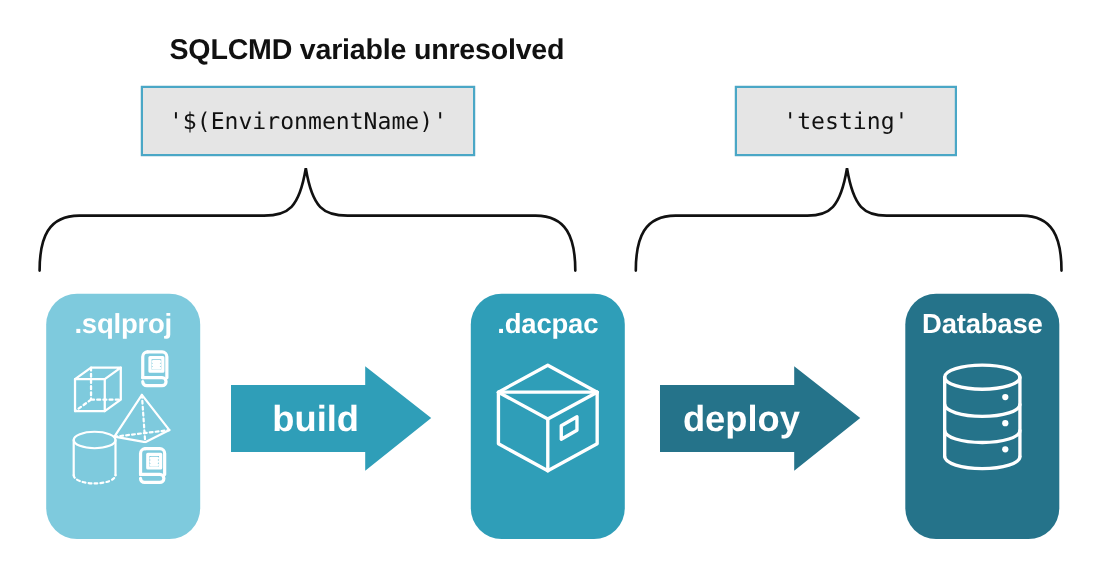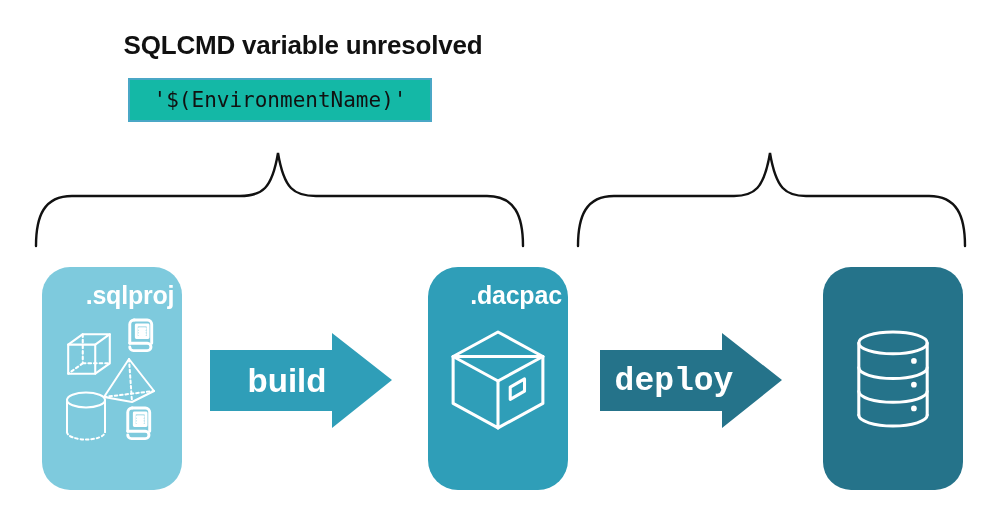--- a/index.html
+++ b/index.html
@@ -5,71 +5,74 @@
   html,body{margin:0;padding:0;background:#ffffff;}
   .canvas{
     position:relative;width:1000px;height:522px;background:#ffffff;overflow:hidden;
     font-family:"Liberation Sans",sans-serif;
   }
   
   .heading{
     position:absolute;top:30px;width:420px;text-align:center;
     font-size:26px;font-weight:bold;color:#111111;letter-spacing:-0.2px;
   }
-  .heading.left{left:93px;}
+  .heading.left{left:93px;text-align:right;}
   .heading.right{left:552px;}
   
   .codebox{
-    position:absolute;top:78px;height:44px;background:#14b8a6;
+    position:absolute;top:78px;height:64px;background:#e5e5e5;
     border:2.5px solid #4aa7c6;box-sizing:border-box;
     display:flex;align-items:center;justify-content:center;
   }
   .codebox.left{left:128px;width:304px;}
   .codebox.right{left:668px;width:202px;}
   .codebox code{
     font-family:"DejaVu Sans Mono",monospace;font-size:21px;color:#111111;white-space:pre;
   }
   
   .braces{position:absolute;left:0;top:0;width:1000px;height:522px;}
   .braces path{fill:none;stroke:#111111;stroke-width:2.4;stroke-linecap:round;}
   
   .card{
     position:absolute;top:267px;width:140px;height:223px;border-radius:28px;
   }
   .card.light{left:42px;background:#7ecadd;}
-  .card.medium{left:428px;background:#2f9eb8;border-radius:30px;}
+  .card.medium{left:428px;background:#2f9eb8;}
   .card.dark{left:823px;background:#25738a;}
   .card-title{
     position:absolute;top:14px;left:0;width:100%;text-align:center;
-    font-size:25px;font-weight:bold;color:#ffffff;letter-spacing:-0.2px;padding-left:18px;
+    font-size:25px;font-weight:bold;color:#ffffff;letter-spacing:-0.2px;
   }
   .icon{position:absolute;}
   .icon svg{display:block;width:100%;height:100%;}
   .stroked{fill:none;stroke:#ffffff;stroke-width:2;stroke-linecap:round;stroke-linejoin:round;}
   .dashed{stroke-dasharray:2.6 2.8;}
   
   .arrow-svg{position:absolute;left:0;top:0;width:1000px;height:522px;}
   .arrow-build{fill:#2f9eb8;}
   .arrow-deploy{fill:#25738a;}
   .arrow-label{
     position:absolute;top:358px;height:46px;display:flex;align-items:center;justify-content:center;
     font-size:33px;font-weight:bold;color:#ffffff;
   }
   .arrow-label.build{left:212px;width:150px;}
-  .arrow-label.deploy{left:600px;width:148px;font-family:Liberation Mono, monospace;}
+  .arrow-label.deploy{left:600px;width:148px;}
 </style>
 </head>
 <body>
 
 <div class="canvas">
 
   <div class="heading left">SQLCMD variable unresolved</div>
 
   <div class="codebox left">
     <code>'$(EnvironmentName)'</code>
+  </div>
+  <div class="codebox right">
+    <code>'testing'</code>
   </div>
 
   <svg class="braces" viewBox="0 0 1000 522">
     <path d="M36 246 C36 216 44 196 72 196 L240 196 C262 196 272 189 278 153 C284 189 294 196 316 196 L487 196 C515 196 523 216 523 246"></path>
     <path d="M578 246 C578 216 586 196 614 196 L734 196 C754 196 764 189 770 153 C776 189 786 196 806 196 L929 196 C957 196 965 216 965 246"></path>
   </svg>
 
   <div class="card light">
     <div class="card-title">.sqlproj</div>
 
@@ -125,20 +128,21 @@
         <path d="M50 4 L94 28 L50 52 L6 28 Z"></path>
         <path d="M6 28 L94 28"></path>
         <path d="M6 28 V74 L50 98 V52"></path>
         <path d="M94 28 V74 L50 98"></path>
         <path d="M62 58 L76 50 V62 L62 70 Z"></path>
       </svg>
     </div>
   </div>
 
   <div class="card dark">
+    <div class="card-title">Database</div>
     <div class="icon" style="left:32px;top:62px;width:76px;height:100px;">
       <svg viewBox="0 0 80 104" class="stroked" style="stroke-width:3.2;">
         <ellipse cx="40" cy="14" rx="36" ry="11.5"></ellipse>
         <path d="M4 14 V90 M76 14 V90"></path>
         <path d="M4 90 A36 11.5 0 0 0 76 90"></path>
         <path d="M4 40 A36 11.5 0 0 0 76 40"></path>
         <path d="M4 65 A36 11.5 0 0 0 76 65"></path>
         <circle cx="62" cy="33" r="3" style="fill:#ffffff;stroke:none;"></circle>
         <circle cx="62" cy="58" r="3" style="fill:#ffffff;stroke:none;"></circle>
         <circle cx="62" cy="83" r="3" style="fill:#ffffff;stroke:none;"></circle>

